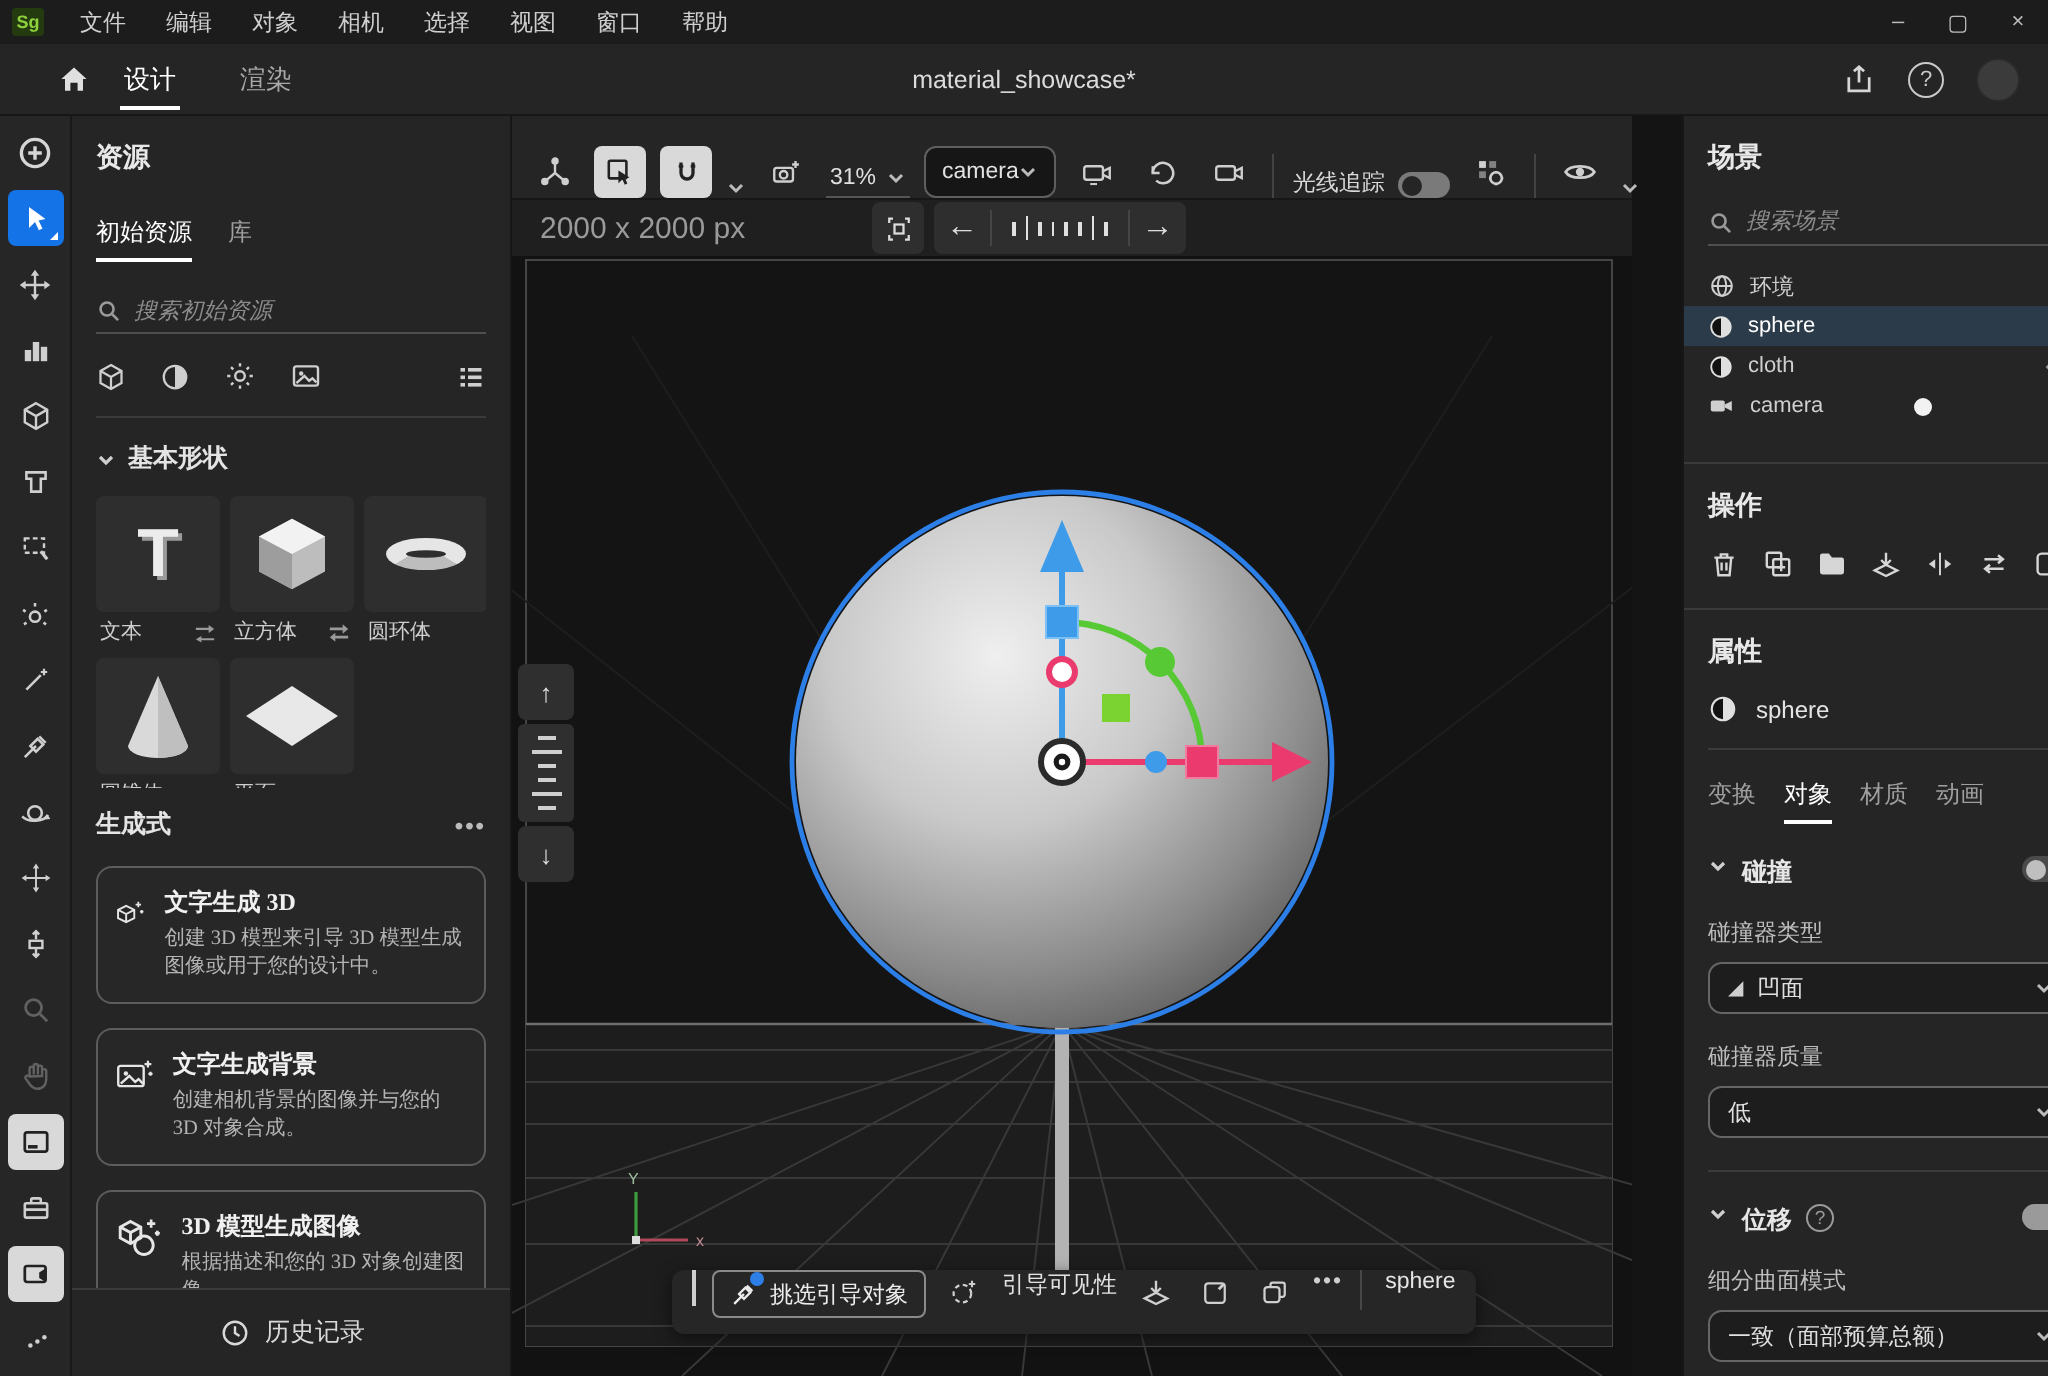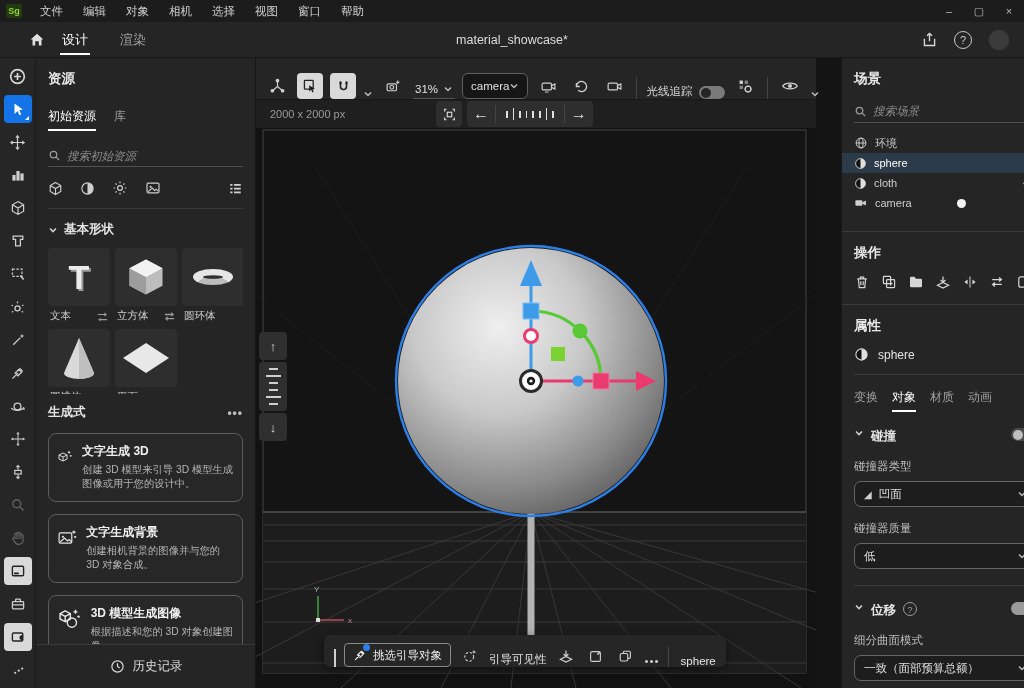--- a/index.html
+++ b/index.html
@@ -54,21 +54,21 @@
   .search-row input::placeholder { color:#8b8b8b; font-style:italic; }
   #filter-row { display:flex; align-items:center; gap:17px; margin-top:13px; }
   #filter-row .spacer { flex:1; }
   .section-head { display:flex; align-items:center; gap:6px; font-size:12.5px; font-weight:bold; color:#e4e4e4; }
   #shape-grid { margin-top:10px; height:146px; overflow:hidden; display:grid; grid-template-columns:repeat(3,62px); gap:6px 5px; }
   .shape-card { width:62px; }
   .shape-thumb { width:62px; height:58px; background:#2e2e2e; border-radius:4px; display:flex; align-items:center; justify-content:center; }
   .shape-label { display:flex; align-items:center; justify-content:space-between; font-size:10.5px; color:#cfcfcf; padding:3px 2px 0 2px; }
   .ball { width:40px; height:40px; border-radius:50%; background:radial-gradient(circle at 35% 30%, #fdfdfd, #cfcfcf 55%, #8e8e8e); }
   .ring { width:40px; height:26px; border-radius:50%; border:10px solid #e6e6e6; border-bottom-color:#bdbdbd; transform:scaleY(.62); }
-  .gen-card { border:1px solid #5c5c5c; border-radius:8px; padding:9px 8px; display:flex; gap:9px; margin-top:12px; background:#272727;}
+  .gen-card { border:1px solid #5c5c5c; border-radius:8px; padding:9px 8px; display:flex; gap:9px; margin-top:12px; background:#272727;font-family:Liberation Serif, serif;}
   .gen-card .t { font-size:12px; font-weight:bold; color:#f0f0f0; margin-bottom:3px; }
   .gen-card .d { font-size:10.3px; color:#b3b3b3; line-height:1.4; }
   #history { position:absolute; left:0; bottom:0; width:220px; height:44px; border-top:1px solid #3a3a3a;
     display:flex; align-items:center; justify-content:center; gap:8px; font-size:12.5px; color:#d9d9d9; background:#252525;}
 
   
   #viewport { left:256px; top:58px; width:560px; height:630px; background:#181818; }
   #vp-toolbar { position:absolute; left:0; top:0; width:560px; height:42px; background:#252525;
     border-bottom:1px solid #171717; display:flex; align-items:flex-end; gap:7px; padding:0 8px; }
   .vtb { width:26px; height:26px; border-radius:4px; display:flex; align-items:center; justify-content:center; flex:0 0 auto;}
@@ -79,36 +79,36 @@
     display:flex; align-items:center; padding:0 8px; font-size:11.5px; color:#e2e2e2; }
   #camera-select .cv { flex:1; }
   #rt-label { font-size:11.5px; color:#d8d8d8; white-space:nowrap; }
   .toggle { width:26px; height:13px; border-radius:7px; position:relative; flex:0 0 auto;}
   .toggle .knob { position:absolute; top:1.5px; width:10px; height:10px; border-radius:50%; }
   .toggle.off { background:#7a7a7a; } .toggle.off .knob { left:2px; background:#252525; }
   .toggle.on  { background:#9a9a9a; } .toggle.on  .knob { right:2px; background:#e8e8e8; }
   .toggle.off2 { background:#4a4a4a; } .toggle.off2 .knob { left:2px; background:#bfbfbf; }
 
   #vp-ruler { position:absolute; left:0; top:42px; width:560px; height:28px; background:#1f1f1f; display:flex; align-items:center; }
-  #frame-size { font-size:11px; color:#9a9a9a; margin-left:14px; }
+  #frame-size { font-size:15px; color:#9a9a9a; margin-left:14px; }
   #frame-nav { position:absolute; left:180px; top:1px; display:flex; gap:5px; align-items:center; }
   .nav-btn { height:26px; background:#2e2e2e; border-radius:4px; display:flex; align-items:center; justify-content:center; color:#ddd; }
   #ticks { display:flex; align-items:center; gap:5px; padding:0 10px; }
   #ticks i { display:block; width:1.6px; background:#e0e0e0; }
 
   #canvas-wrap { position:absolute; left:0; top:70px; width:560px; height:560px; background:#121212; }
 
   #dolly { position:absolute; left:3px; top:204px; width:28px; display:flex; flex-direction:column; gap:2px; }
   .dolly-btn { width:28px; height:28px; background:#2f2f2f; border-radius:4px; color:#ddd; font-size:13px;
     display:flex; align-items:center; justify-content:center; }
   #dolly-ticks { width:28px; background:#2f2f2f; border-radius:3px; padding:6px 0; display:flex; flex-direction:column; gap:5px; align-items:center;}
   #dolly-ticks i { display:block; height:2px; background:#cfcfcf; }
 
-  #vp-footer { position:absolute; left:68px; top:507px; height:32px; background:#262626; border-radius:6px;
-    display:flex; align-items:flex-end; gap:8px; padding:0 10px; box-shadow:0 2px 8px rgba(0,0,0,.5); font-size:11.5px; }
+  #vp-footer { position:absolute; left:80px; top:507px; height:32px; background:#262626; border-radius:6px;
+    display:flex; align-items:flex-start; gap:8px; padding:0 10px; box-shadow:0 2px 8px rgba(0,0,0,.5); font-size:11.5px; }
   #pick-guide-btn { display:flex; align-items:center; gap:6px; border:1px solid #8a8a8a; border-radius:4px;
     height:24px; padding:0 8px; color:#ececec; position:relative; }
   .footer-ic { width:22px; height:22px; display:flex; align-items:center; justify-content:center; }
   #footer-sphere { color:#e6e6e6; padding-left:4px; }
   .fdiv { width:1px; height:20px; background:#474747; }
 
   
   #rightpanel { left:841px; top:58px; width:208px; height:630px; background:#252525; border-left:1px solid #171717; overflow:hidden; }
   .rp-pad { padding:0 12px; }
   .scene-row { display:flex; align-items:center; gap:7px; height:20px; font-size:11px; color:#cfcfcf; padding:0 12px; }

